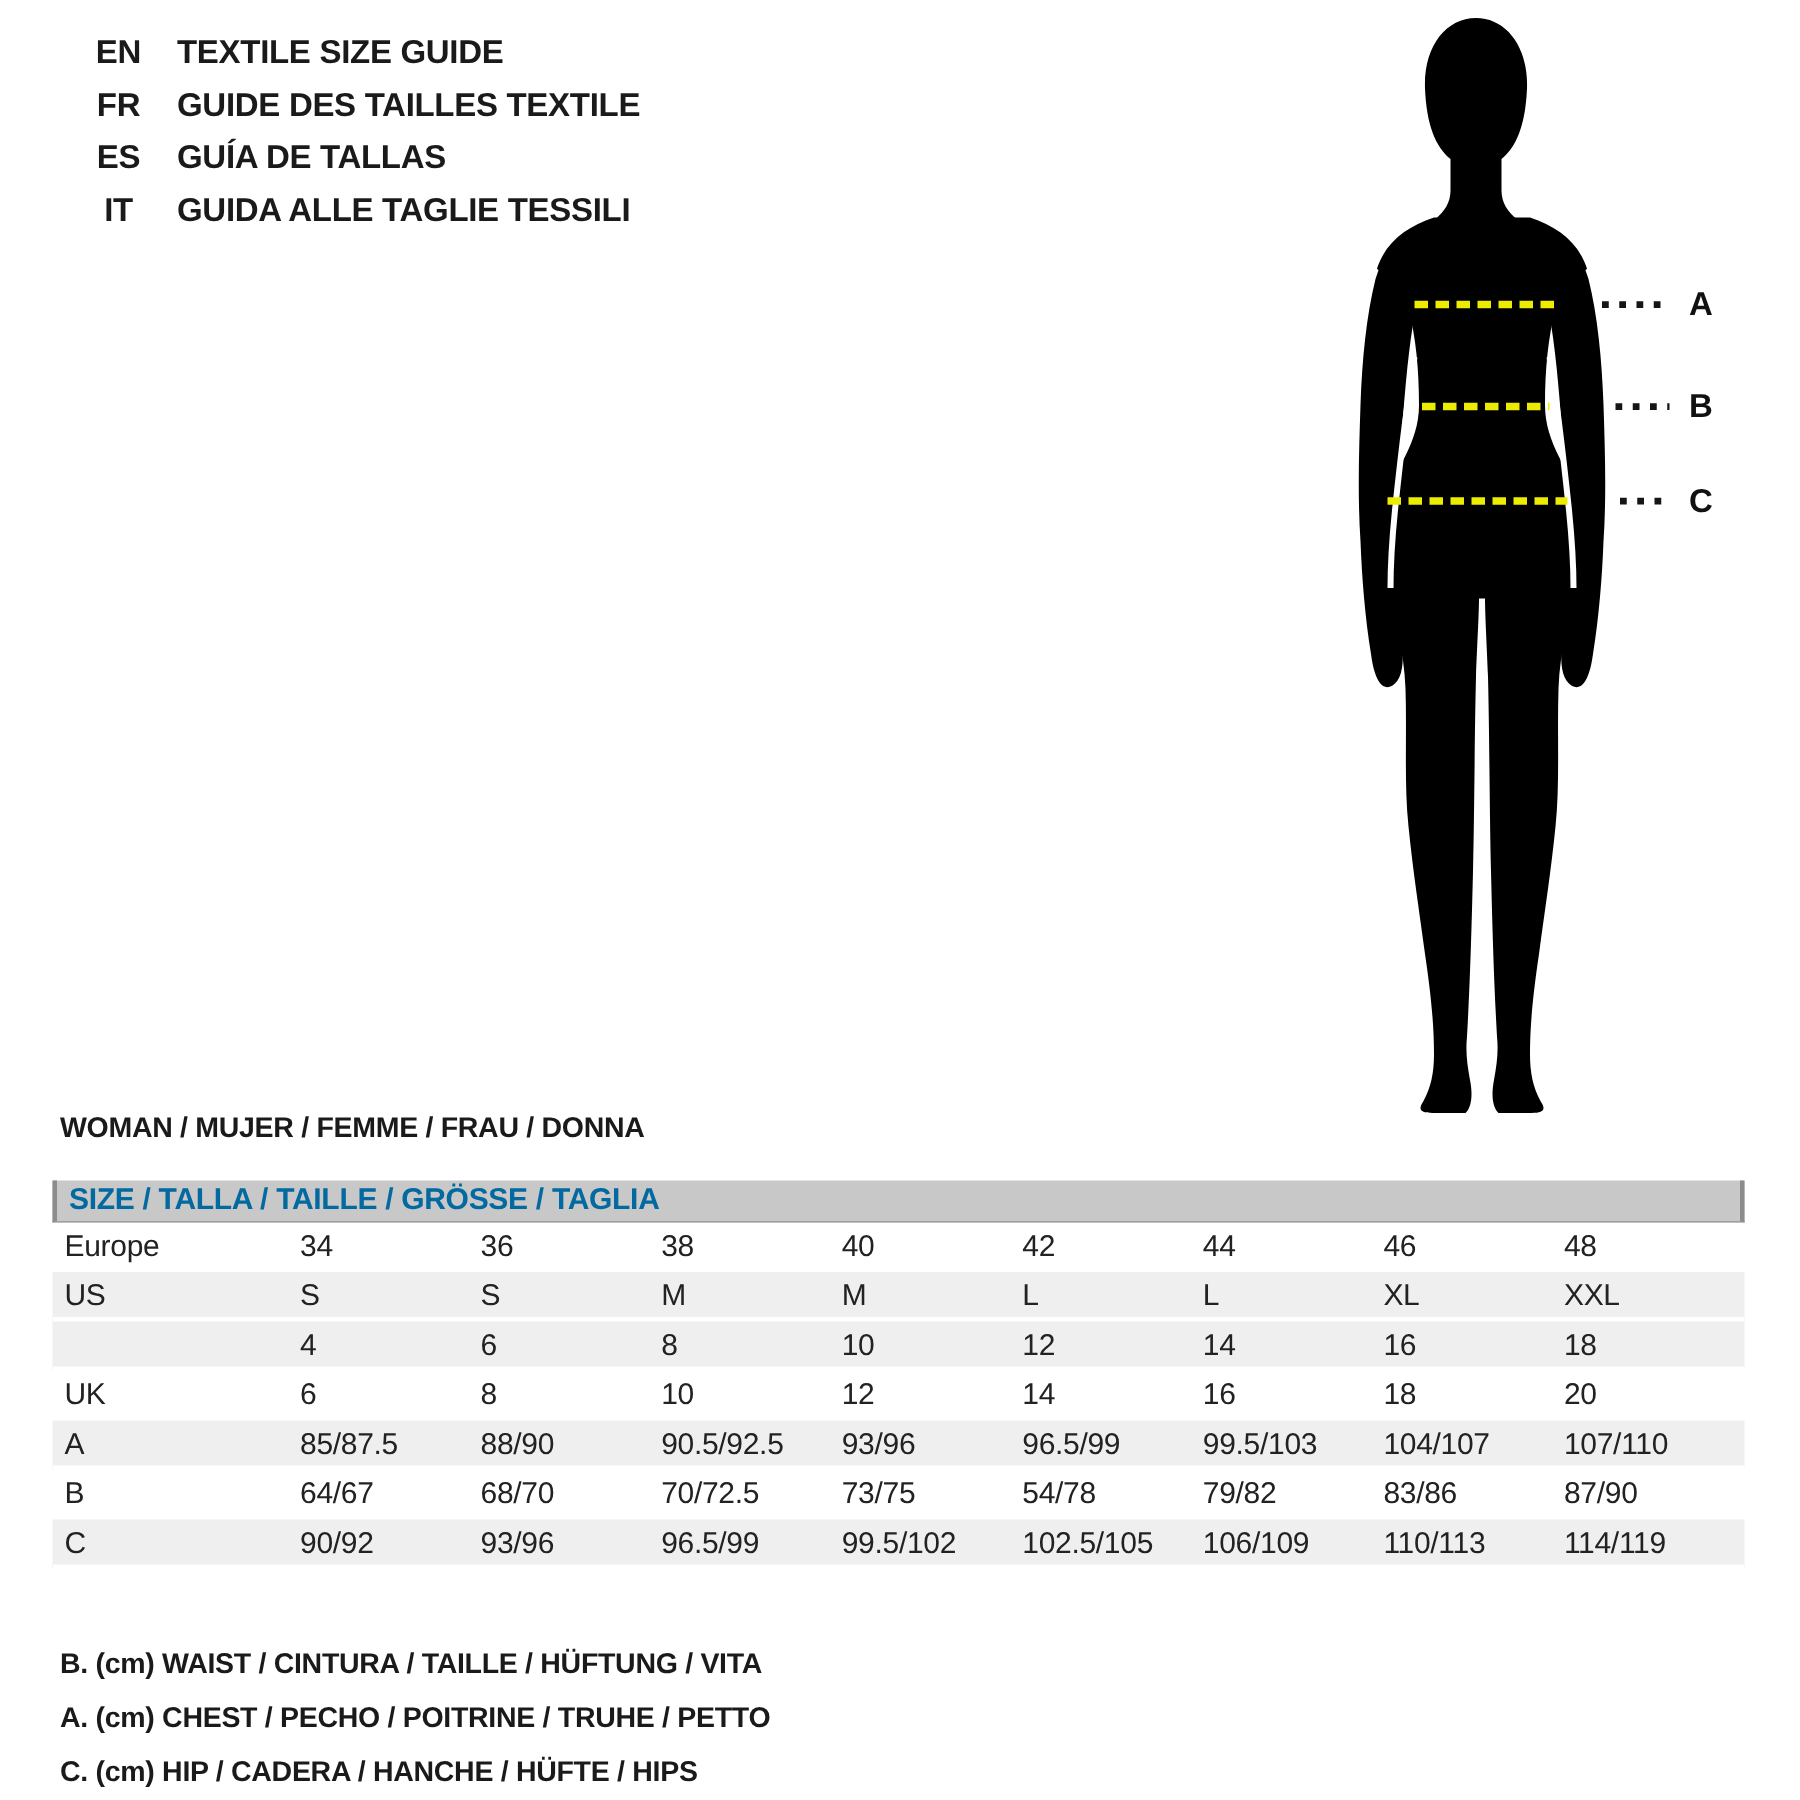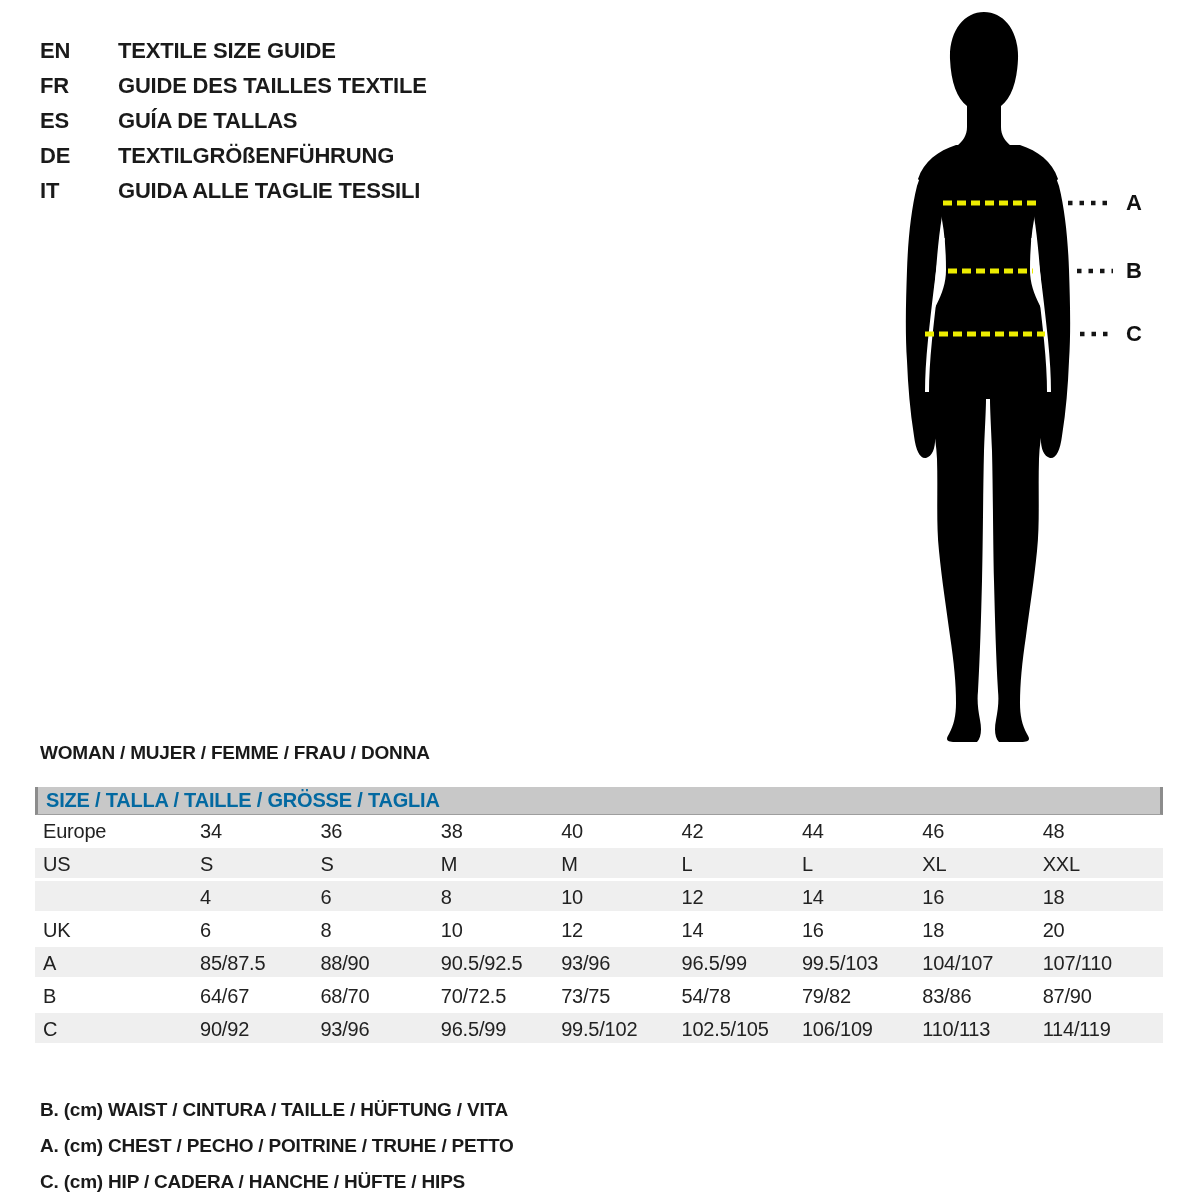--- a/index.html
+++ b/index.html
@@ -2,21 +2,21 @@
 <html><head>
 <meta charset="utf-8">
 <style>
   html,body{margin:0;padding:0;}
   body{
     width:1200px;height:1200px;background:#ffffff;position:relative;overflow:hidden;
     font-family:"Liberation Sans","DejaVu Sans",sans-serif;color:#1a1a1a;
     -webkit-font-smoothing:antialiased;
   }
   
-  .lang-list{position:absolute;left:40px;top:33px;}
+  .lang-list{position:absolute;left:40px;top:17px;text-align:center;}
   .lang-row{display:flex;line-height:35px;font-size:22px;font-weight:bold;letter-spacing:-0.2px;}
   .lang-code{width:78px;flex:0 0 78px;}
   .lang-title{white-space:nowrap;}
   
   .figure-svg{position:absolute;left:880px;top:0px;width:320px;height:760px;}
   .marker-label{position:absolute;font-size:22px;font-weight:600;color:#111;line-height:26px;}
   .marker-a{left:1126px;top:190px;}
   .marker-b{left:1126px;top:258px;}
   .marker-c{left:1126px;top:321px;}
   
@@ -47,24 +47,20 @@
     <span class="lang-code">EN</span>
     <span class="lang-title">TEXTILE SIZE GUIDE</span>
   </div>
   <div class="lang-row">
     <span class="lang-code">FR</span>
     <span class="lang-title">GUIDE DES TAILLES TEXTILE</span>
   </div>
   <div class="lang-row">
     <span class="lang-code">ES</span>
     <span class="lang-title">GUÍA DE TALLAS</span>
-  </div>
-  <div class="lang-row">
-    <span class="lang-code">DE</span>
-    <span class="lang-title">TEXTILGRÖßENFÜHRUNG</span>
   </div>
   <div class="lang-row">
     <span class="lang-code">IT</span>
     <span class="lang-title">GUIDA ALLE TAGLIE TESSILI</span>
   </div>
 </div>
 
 <svg class="figure-svg" viewBox="0 0 320 760" xmlns="http://www.w3.org/2000/svg">
 
   <path fill="#000000" d="M104,12 C84,12 69,31 70,59 C71,83 77,98 87,106 L87,127 C87,135 83,141 77,146 L131,146 C125,141 121,135 121,127 L121,106 C131,98 137,83 138,59 C139,31 124,12 104,12 Z"></path>

